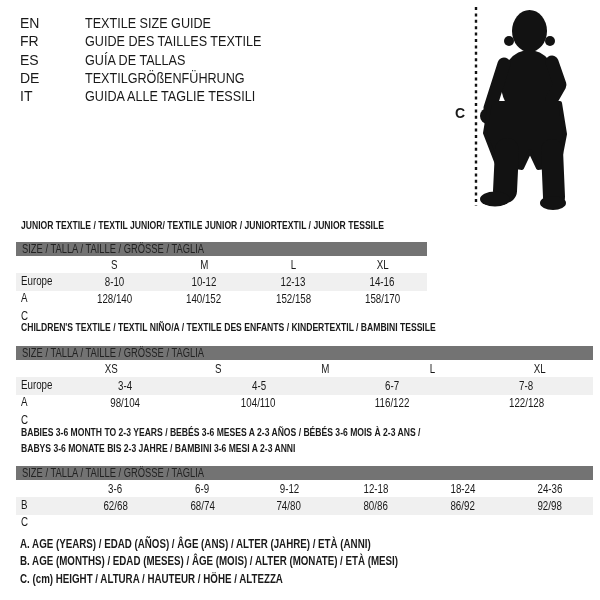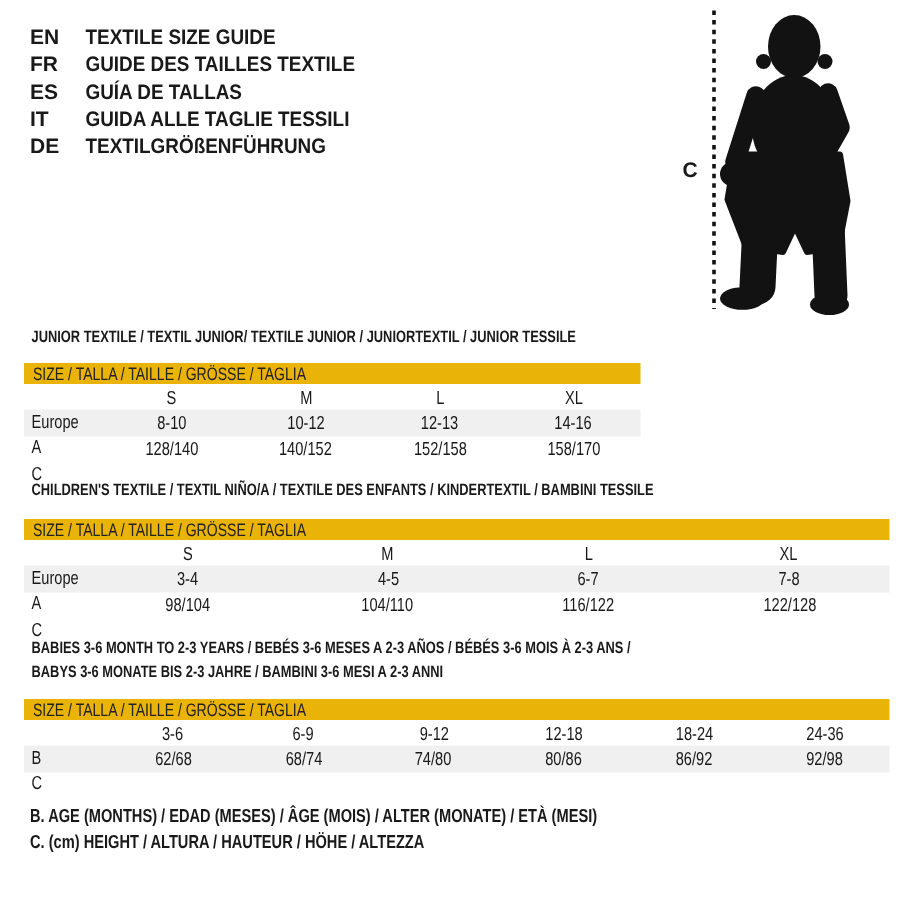--- a/index.html
+++ b/index.html
@@ -8,40 +8,40 @@
     font-family:"Liberation Sans", sans-serif;color:#191919;
     overflow:hidden;-webkit-font-smoothing:antialiased;
   }
   
   .cnd-l{display:inline-block;white-space:nowrap;transform:scaleX(0.78);transform-origin:0 50%;}
   .cnd-c{display:inline-block;white-space:nowrap;transform:scaleX(0.78);transform-origin:50% 50%;}
   .cnd-lang{display:inline-block;white-space:nowrap;transform:scaleX(0.90);transform-origin:0 50%;}
 
   
   .langs{position:absolute;left:20px;top:15px;}
-  .lang-row{display:flex;align-items:center;height:18.3px;font-weight:700;font-size:14px;}
+  .lang-row{display:flex;align-items:flex-start;height:18.3px;font-weight:400;font-size:14px;gap:28px;}
   .lang-code{width:37px;flex:0 0 37px;}
 
   
   .figure{position:absolute;left:440px;top:0;width:160px;height:220px;}
   .figure svg{position:absolute;left:0;top:0;}
   .c-label{position:absolute;left:15px;top:105px;font-weight:700;font-size:14px;}
 
   
   .t-title{position:absolute;font-weight:700;font-size:11px;line-height:16px;}
   #title-0{left:21px;top:217px;}
   #title-1{left:21px;top:319px;}
   #title-2{left:21px;top:424px;}
 
   .size-table{position:absolute;font-size:12.5px;}
   #table-0{left:16px;top:242px;width:411px;}
   #table-1{left:16px;top:346px;width:577px;}
   #table-2{left:16px;top:466px;width:577px;}
 
-  .t-hdr{height:14px;line-height:14px;background:#eab308;color:#222;
+  .t-hdr{height:14px;line-height:14px;background:#737373;color:#222;
          padding-left:6px;font-size:12px;font-weight:400;}
   .t-row{display:flex;align-items:center;height:17.3px;}
   .t-row.shaded{background:#f0f0f0;}
   .t-label{padding-left:5px;margin-top:33px;}
   #table-0 .t-label{flex:0 0 49px;width:49px;}
   #table-1 .t-label{flex:0 0 37px;width:37px;}
   #table-2 .t-label{flex:0 0 51px;width:51px;}
   .t-cell{flex:1;text-align:center;}
 
   
@@ -60,26 +60,26 @@
     </div>
     <div class="lang-row">
       <span class="lang-code">FR</span>
       <span class="cnd-lang">GUIDE DES TAILLES TEXTILE</span>
     </div>
     <div class="lang-row">
       <span class="lang-code">ES</span>
       <span class="cnd-lang">GUÍA DE TALLAS</span>
     </div>
     <div class="lang-row">
+      <span class="lang-code">DE</span>
+      <span class="cnd-lang">TEXTILGRÖßENFÜHRUNG</span>
+    </div>
+    <div class="lang-row">
       <span class="lang-code">IT</span>
       <span class="cnd-lang">GUIDA ALLE TAGLIE TESSILI</span>
-    </div>
-    <div class="lang-row">
-      <span class="lang-code">DE</span>
-      <span class="cnd-lang">TEXTILGRÖßENFÜHRUNG</span>
     </div>
   </div>
 
   <div class="figure">
     <svg width="160" height="220" viewBox="0 0 160 220">
 
       <line x1="36" y1="7" x2="36" y2="206" stroke="#121212" stroke-width="2.4" stroke-dasharray="3 3.4"></line>
       <g fill="#121212" stroke="none">
 
         <circle cx="69" cy="41" r="5"></circle>
@@ -134,20 +134,21 @@
       </div>
     </div>
 
   <div class="t-title" id="title-1">
       <div><span class="cnd-l">CHILDREN'S TEXTILE / TEXTIL NIÑO/A / TEXTILE DES ENFANTS / KINDERTEXTIL / BAMBINI TESSILE</span></div>
     </div>
   <div class="size-table" id="table-1">
       <div class="t-hdr"><span class="cnd-l">SIZE / TALLA / TAILLE / GRÖSSE / TAGLIA</span></div>
       <div class="t-row">
         <span class="t-label"><span class="cnd-l">Europe</span></span>
+        <span class="t-cell"><span class="cnd-c">XS</span></span>
         <span class="t-cell"><span class="cnd-c">S</span></span>
         <span class="t-cell"><span class="cnd-c">M</span></span>
         <span class="t-cell"><span class="cnd-c">L</span></span>
         <span class="t-cell"><span class="cnd-c">XL</span></span>
       </div>
       <div class="t-row shaded">
         <span class="t-label"><span class="cnd-l">A</span></span>
         <span class="t-cell"><span class="cnd-c">3-4</span></span>
         <span class="t-cell"><span class="cnd-c">4-5</span></span>
         <span class="t-cell"><span class="cnd-c">6-7</span></span>
@@ -183,20 +184,23 @@
         <span class="t-cell"><span class="cnd-c">68/74</span></span>
         <span class="t-cell"><span class="cnd-c">74/80</span></span>
         <span class="t-cell"><span class="cnd-c">80/86</span></span>
         <span class="t-cell"><span class="cnd-c">86/92</span></span>
         <span class="t-cell"><span class="cnd-c">92/98</span></span>
       </div>
     </div>
 
   <div class="footnotes">
     <div class="fn">
+      <span class="cnd-l">A. AGE (YEARS) / EDAD (AÑOS) / ÂGE (ANS) / ALTER (JAHRE) / ETÀ (ANNI)</span>
+    </div>
+    <div class="fn">
       <span class="cnd-l">B. AGE (MONTHS) / EDAD (MESES) / ÂGE (MOIS) / ALTER (MONATE) / ETÀ (MESI)</span>
     </div>
     <div class="fn">
       <span class="cnd-l">C. (cm) HEIGHT / ALTURA / HAUTEUR / HÖHE / ALTEZZA</span>
     </div>
   </div>
 
 </div>
 
 </body></html>

